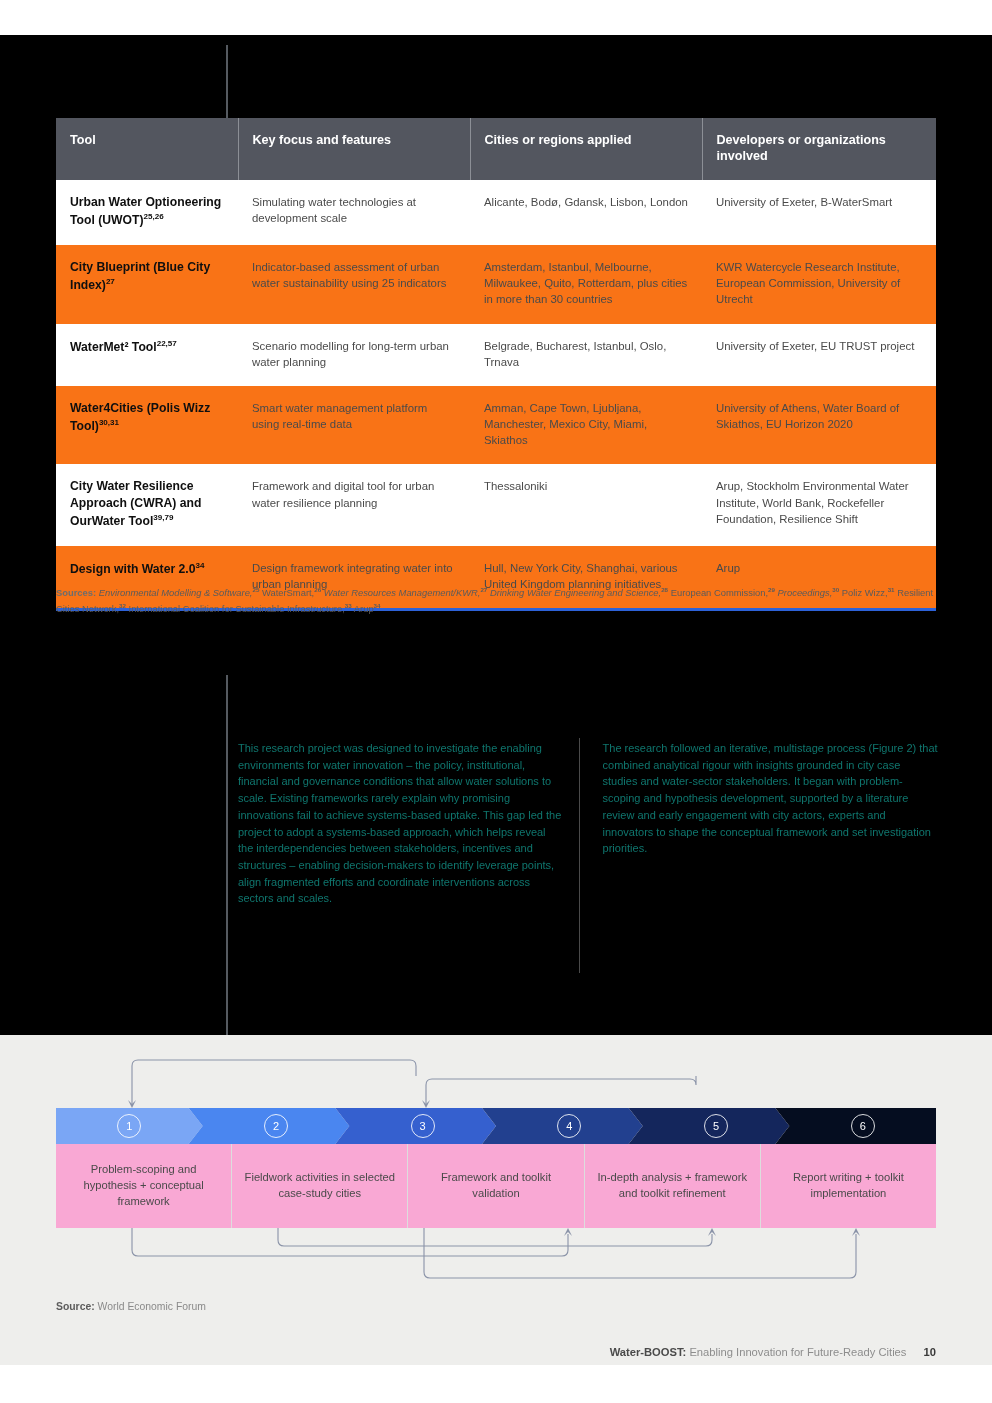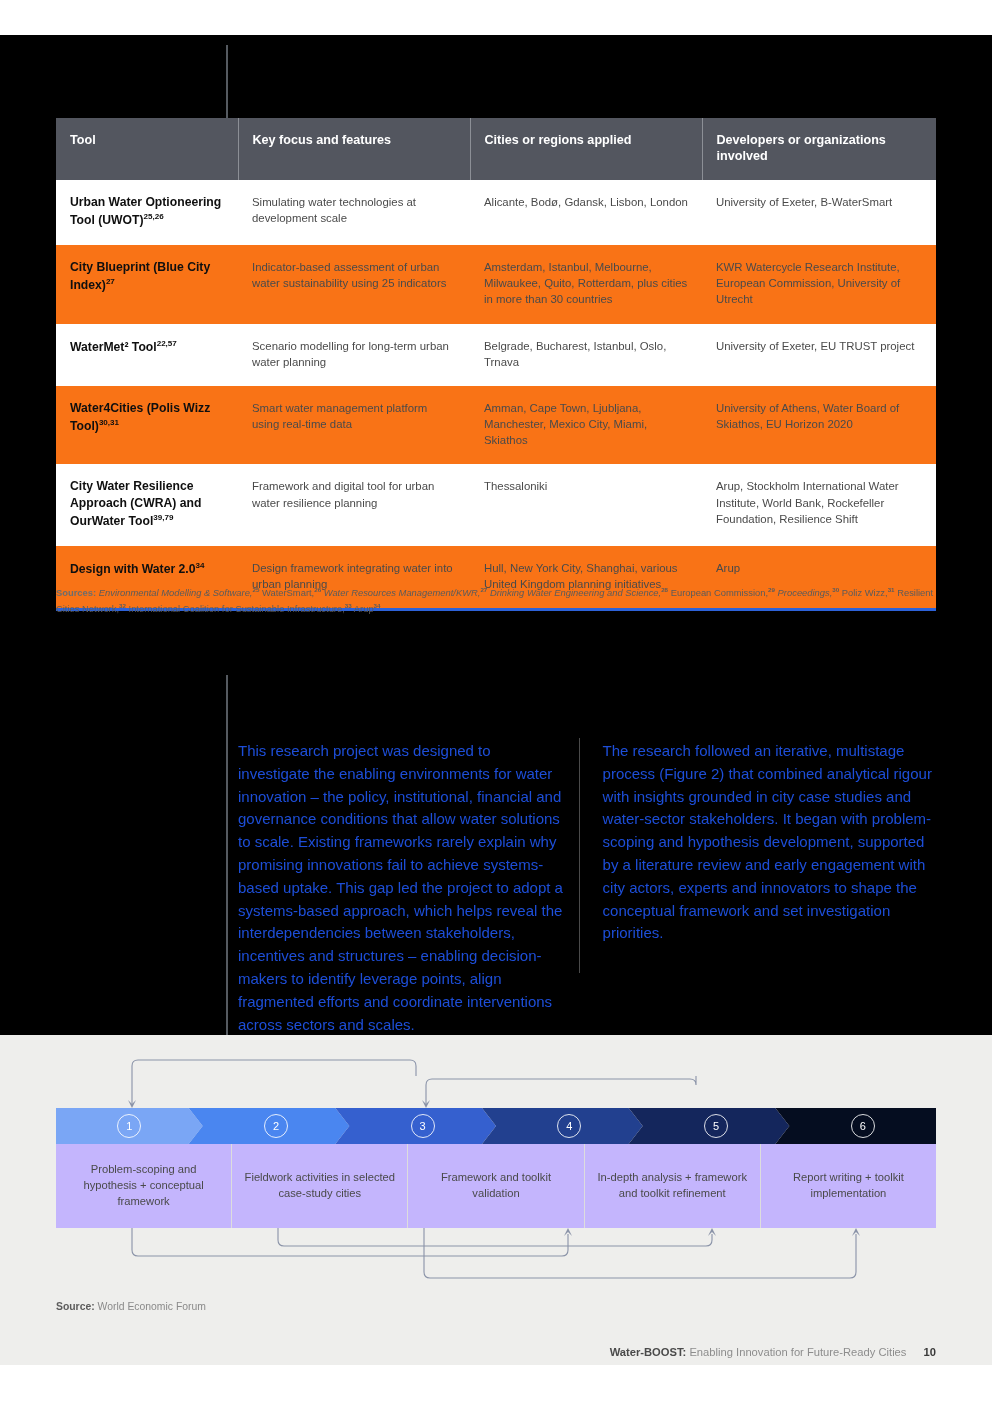--- a/index.html
+++ b/index.html
@@ -115,23 +115,23 @@
   
   .body-cols {
     position: absolute;
     left: 238px;
     top: 740px;
     width: 700px;
     display: flex;
     gap: 0;
   }
   .bcol {
-    font-size: 15px;
+    font-size: 11px;
     line-height: 1.52;
-    color: #1d4ed8;
+    color: #0f766e;
   }
   .bcol.left  { width: 330px; padding-right: 18px; }
   .bcol.right { width: 340px; padding-left: 21px; }
 
   
   .diagram {
     position: absolute;
     left: 56px;
     top: 1108px;
     width: 880px;
@@ -167,21 +167,21 @@
   .chev.c2 { background: #4a86f0; clip-path: polygon(0 0, calc(100% - 14px) 0, 100% 50%, calc(100% - 14px) 100%, 0 100%, 14px 50%); margin-left: -14px; padding-left: 14px; }
   .chev.c3 { background: #3560cf; clip-path: polygon(0 0, calc(100% - 14px) 0, 100% 50%, calc(100% - 14px) 100%, 0 100%, 14px 50%); margin-left: -14px; padding-left: 14px; }
   .chev.c4 { background: #22408f; clip-path: polygon(0 0, calc(100% - 14px) 0, 100% 50%, calc(100% - 14px) 100%, 0 100%, 14px 50%); margin-left: -14px; padding-left: 14px; }
   .chev.c5 { background: #14265c; clip-path: polygon(0 0, calc(100% - 14px) 0, 100% 50%, calc(100% - 14px) 100%, 0 100%, 14px 50%); margin-left: -14px; padding-left: 14px; }
   .chev.c6 { background: #050d20; clip-path: polygon(0 0, 100% 0, 100% 100%, 0 100%, 14px 50%); margin-left: -14px; padding-left: 14px; }
   .chev.c1 { clip-path: polygon(0 0, calc(100% - 14px) 0, 100% 50%, calc(100% - 14px) 100%, 0 100%); }
 
   .cards {
     display: flex;
     height: 84px;
-    background: #c4b5fd;
+    background: #f9a8d4;
   }
   .card {
     flex: 1 1 0;
     border-right: 1px solid #dddddd;
     display: flex;
     align-items: center;
     justify-content: center;
     text-align: center;
     padding: 6px 10px;
     font-size: 11.2px;
@@ -279,21 +279,21 @@
           <tr class="alt">
             <td>Water4Cities (Polis Wizz Tool)<span class="sup">30,31</span></td>
             <td>Smart water management platform using real-time data</td>
             <td>Amman, Cape Town, Ljubljana, Manchester, Mexico City, Miami, Skiathos</td>
             <td>University of Athens, Water Board of Skiathos, EU Horizon 2020</td>
           </tr>
           <tr>
             <td>City Water Resilience Approach (CWRA) and OurWater Tool<span class="sup">39,79</span></td>
             <td>Framework and digital tool for urban water resilience planning</td>
             <td>Thessaloniki</td>
-            <td>Arup, Stockholm International Water Institute, World Bank, Rockefeller Foundation, Resilience Shift</td>
+            <td>Arup, Stockholm Environmental Water Institute, World Bank, Rockefeller Foundation, Resilience Shift</td>
           </tr>
           <tr class="alt">
             <td>Design with Water 2.0<span class="sup">34</span></td>
             <td>Design framework integrating water into urban planning</td>
             <td>Hull, New York City, Shanghai, various United Kingdom planning initiatives</td>
             <td>Arup</td>
           </tr>
         </tbody>
     </table>
   </div>

